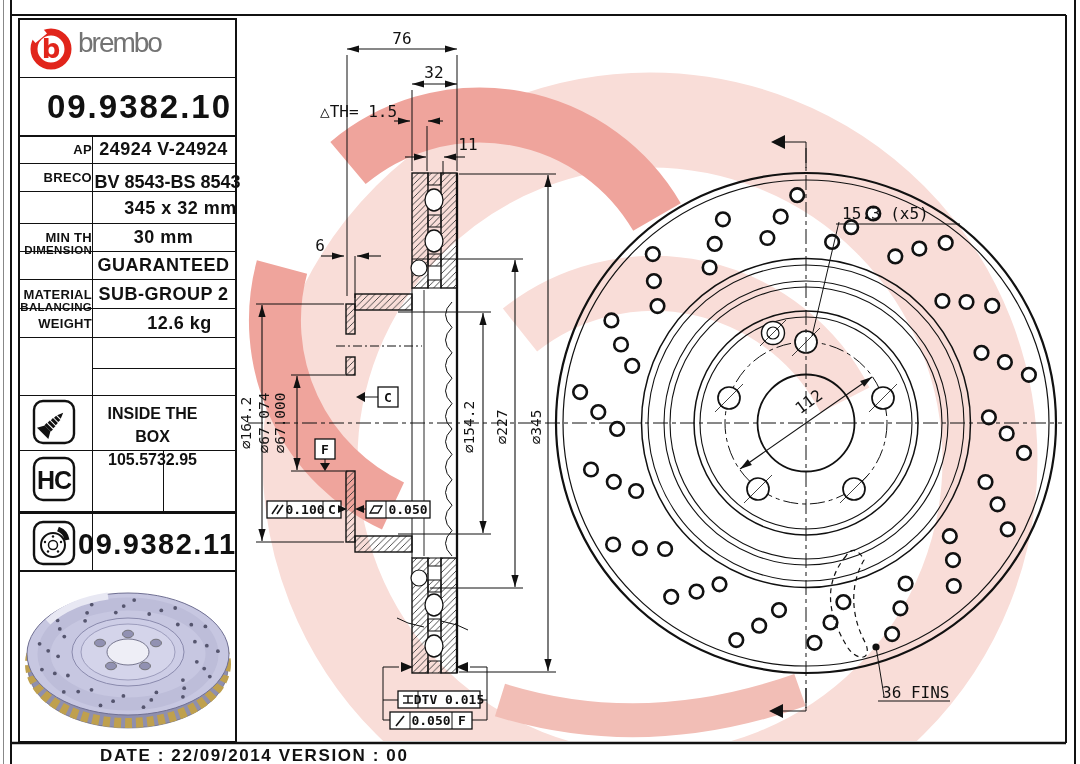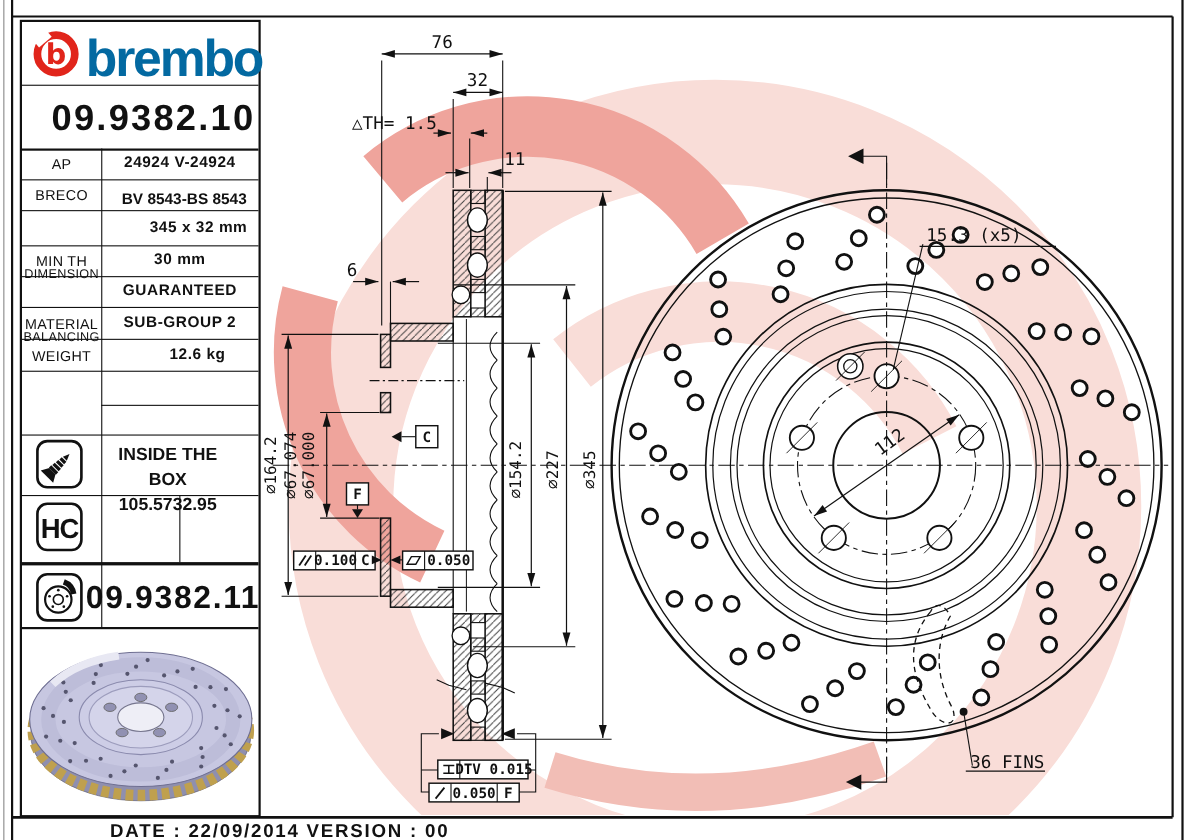--- a/index.html
+++ b/index.html
@@ -4,25 +4,25 @@
 <style>
   html,body{margin:0;padding:0;background:#fff;}
   #page{position:relative;width:1080px;height:764px;background:#fff;overflow:hidden;
         font-family:"Liberation Sans",sans-serif;color:#111;}
   .vline,.hline{position:absolute;background:#111;}
   
   #titleblock{position:absolute;left:18px;top:18px;width:219px;height:725px;
               border:2px solid #111;box-sizing:border-box;}
   #titleblock .tl{position:absolute;background:#111;}
   .tb-text{position:absolute;text-align:center;}
-  #brand-word{font-weight:700;font-size:47px;color:#0369a1;letter-spacing:-2px;line-height:1;}
+  #brand-word{font-weight:400;font-size:28px;color:#737373;letter-spacing:-2px;line-height:1;}
   #pn{font-size:33px;font-weight:700;letter-spacing:2px;margin-left:12px;}
-  .lbl{font-size:13px;font-weight:400;letter-spacing:.3px;}
+  .lbl{font-size:13px;font-weight:700;letter-spacing:.3px;text-align:right;}
   .lbl.small{font-size:11.5px;margin-top:43px;}
-  .val{font-size:14px;font-weight:700;letter-spacing:.5px;}
+  .val{font-size:18px;font-weight:700;letter-spacing:.5px;}
   .box2{font-size:16px;font-weight:700;line-height:1.45;}
   #kitpn{font-size:29px;font-weight:700;letter-spacing:1.5px;}
   #datebar{position:absolute;left:100px;top:746px;font-size:17px;font-weight:700;letter-spacing:1.6px;}
   
   #draw{position:absolute;left:0;top:0;}
   .thin{stroke:#111;stroke-width:1;fill:none;}
   .dim{stroke:#111;stroke-width:1.1;fill:none;}
   .cl{stroke:#111;stroke-width:1;fill:none;stroke-dasharray:15 4 4 4;}
   .hatched{fill:url(#hat);stroke:#111;stroke-width:1.4;}
   .dtext{font-family:"DejaVu Sans Mono",monospace;font-size:16px;fill:#111;}

